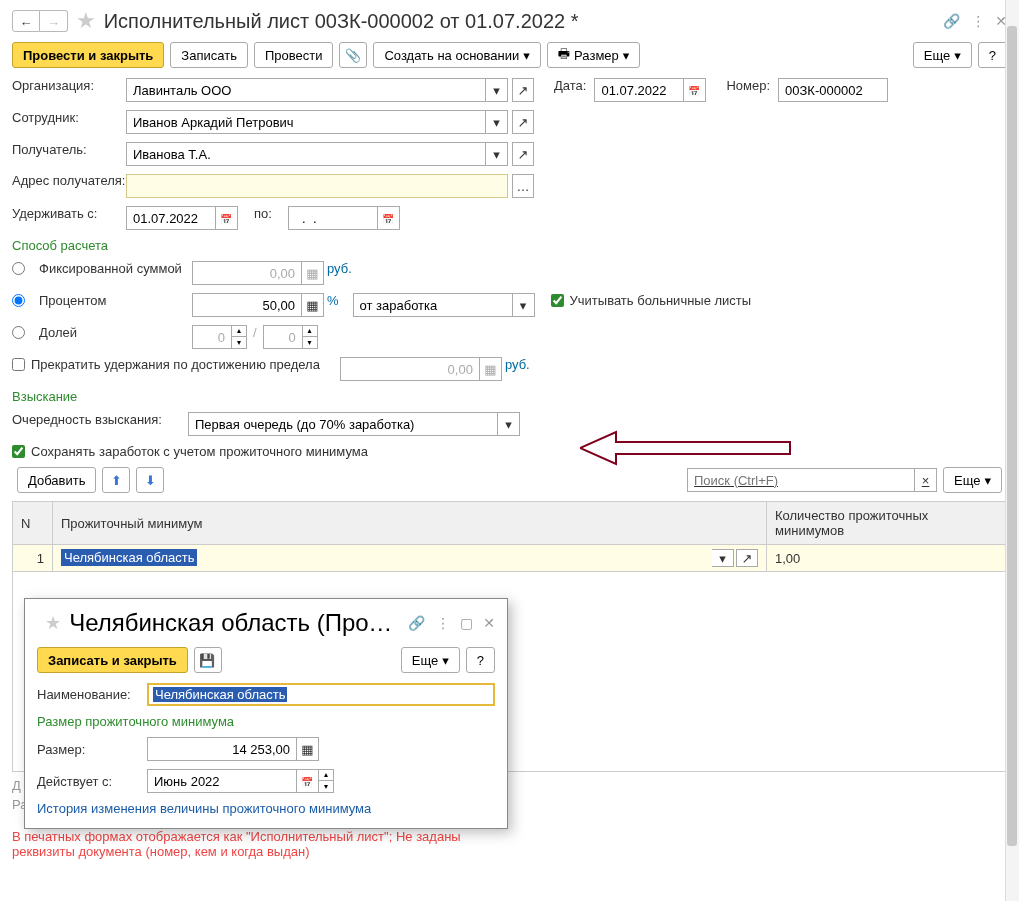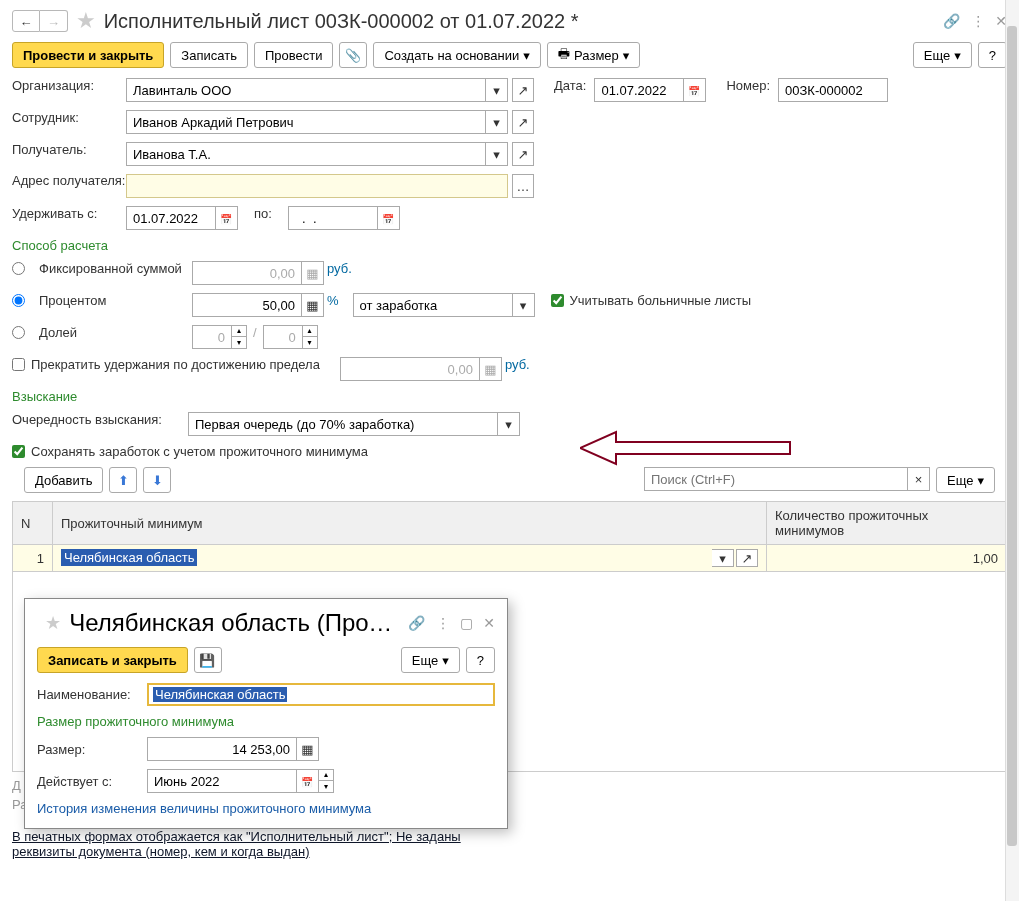--- a/index.html
+++ b/index.html
@@ -29,34 +29,34 @@
   .section-title { color: #2e8b2e; font-size: 13px; margin: 8px 0; }
   .radio { margin-right: 8px; }
   .num-input { text-align: right; width: 100px; }
   .unit { margin-left: 3px; color: #0369a1; }
   .check-row { display: flex; align-items: center; gap: 6px; }
   .spinbox { display: flex; align-items: center; }
   .spinbox input { width: 40px; text-align: right; }
   .spin-btns { display: flex; flex-direction: column; border: 1px solid #aaa; border-left: none; height: 24px; }
   .spin-btn { width: 14px; height: 11px; background: #fff; border: none; font-size: 8px; cursor: pointer; line-height: 8px; }
   .spin-btn:first-child { border-bottom: 1px solid #aaa; }
-  .table-toolbar { display: flex; align-items: flex-start; gap: 6px; margin: 8px 12px; }
-  .search-box { margin-left: auto; width: 286px; display: flex; }
+  .table-toolbar { display: flex; align-items: center; gap: 6px; margin: 8px 5px; }
+  .search-box { margin-left: auto; width: 250px; display: flex; text-decoration: underline; }
   .search-box input { flex: 1; }
   .table { width: 100%; border-collapse: collapse; margin-top: 4px; }
   .table th { background: #f0f0f0; border: 1px solid #ccc; padding: 6px 8px; font-weight: normal; text-align: left; }
   .table td { border: 1px solid #ccc; padding: 4px 8px; }
   .table tr.sel td { background: #fffde6; }
   .n-col { width: 40px; text-align: right; }
-  .qty-col { width: 240px; text-align: right; }
+  .qty-col { width: 240px; }
   .cell-sel { display: inline-block; background: #2a5db0; color: #fff; padding: 1px 3px; }
   .table-empty { border: 1px solid #ccc; border-top: none; height: 200px; background: #fff; }
   .v-scroll { position: absolute; right: 0; top: 0; bottom: 0; width: 14px; background: #f4f4f4; border-left: 1px solid #ddd; }
   .v-thumb { position: absolute; right: 2px; width: 10px; background: #c8c8c8; border-radius: 3px; }
-  .link { color: #0f172a; text-decoration: underline; cursor: pointer; }
+  .link { color: #ef4444; cursor: pointer; }
   .link-blue { color: #1a5ca8; cursor: pointer; }
   .popup { position: absolute; left: 24px; top: 598px; width: 484px; background: #fff; border: 1px solid #888; box-shadow: 4px 4px 12px rgba(0,0,0,.25); z-index: 100; }
   .popup-header { display: flex; align-items: center; padding: 10px 12px 4px; }
   .popup-title { font-size: 24px; font-weight: normal; color: #000000; flex: 1; overflow: hidden; text-overflow: ellipsis; white-space: nowrap; }
   .popup-toolbar { display: flex; align-items: center; padding: 6px 12px 10px; gap: 6px; }
   .popup-body { padding: 0 12px 12px; }
   .popup-row { display: flex; align-items: center; margin-bottom: 8px; }
   .popup-label { width: 110px; }
   .yellow-highlight { border: 2px solid #e6b83c; padding: 2px 4px; flex: 1; }
   .yellow-highlight .sel-text { background: #2a5db0; color: #fff; padding: 0 2px; }

